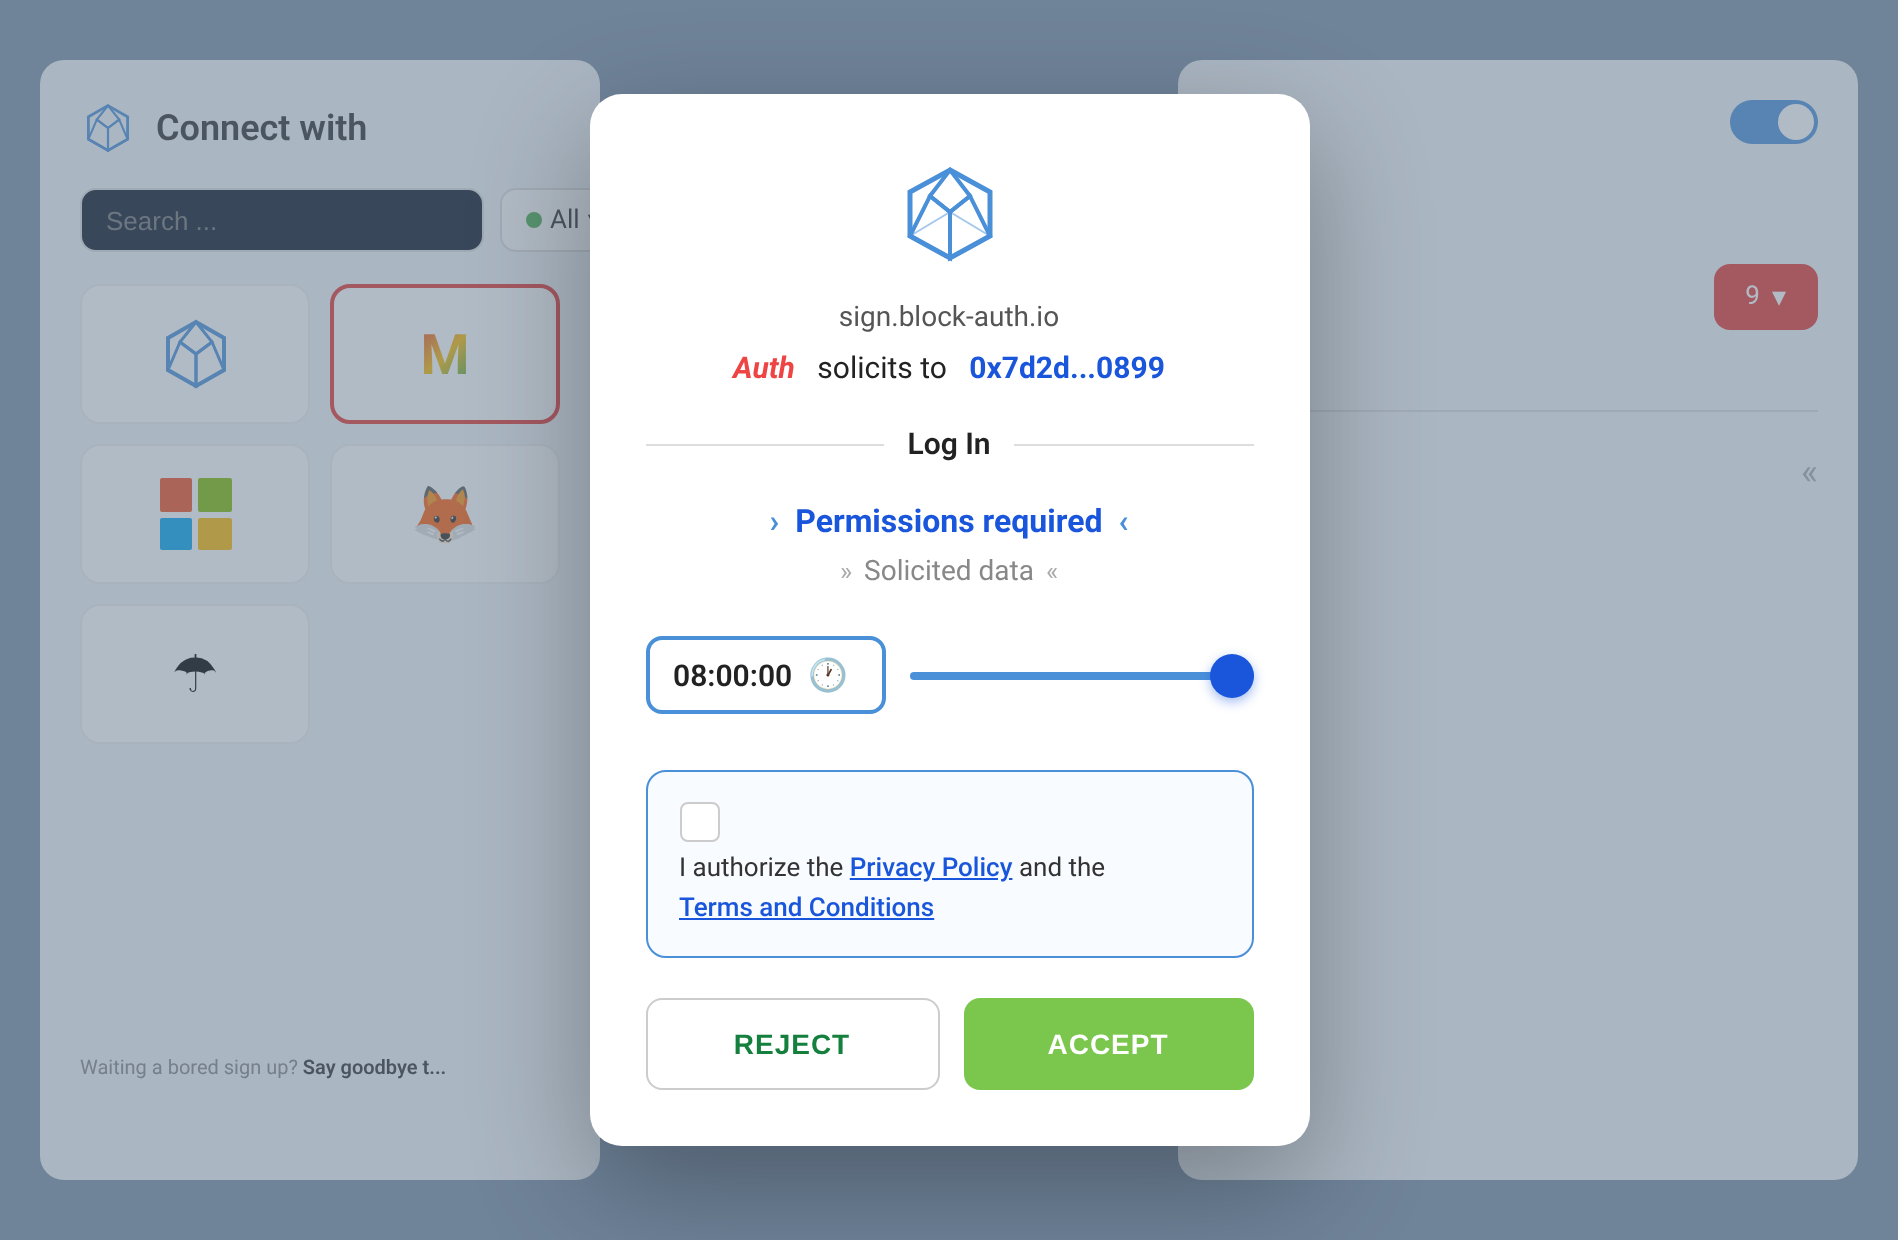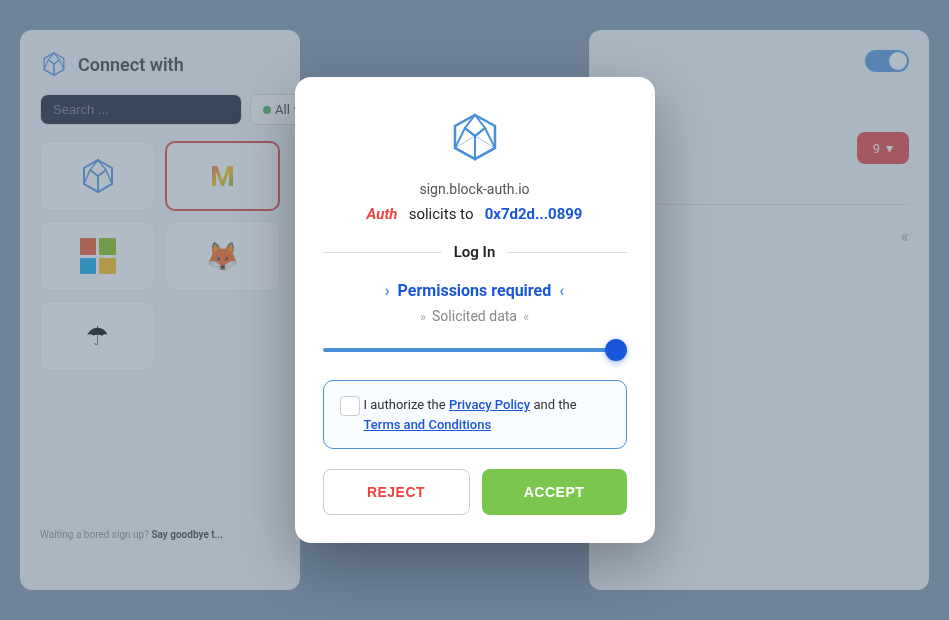--- a/index.html
+++ b/index.html
@@ -333,20 +333,21 @@
     
     .authorize-box {
       border: 1.5px solid #4a90d9;
       border-radius: 10px;
       padding: 14px 16px;
       display: flex;
       align-items: flex-start;
       gap: 4px;
       margin-bottom: 20px;
       background: #f8fbff;
+      flex-direction: column;
     }
 
     .auth-checkbox {
       width: 20px;
       height: 20px;
       border: 1.5px solid #ccc;
       border-radius: 4px;
       flex-shrink: 0;
       margin-top: 1px;
       background: white;
@@ -371,21 +372,21 @@
     }
 
     .btn-reject {
       flex: 1;
       padding: 14px;
       border: 1.5px solid #ccc;
       border-radius: 8px;
       background: white;
       font-size: 14px;
       font-weight: 700;
-      color: #ef4444;
+      color: #15803d;
       letter-spacing: 0.5px;
       cursor: pointer;
     }
 
     .btn-accept {
       flex: 1;
       padding: 14px;
       border: none;
       border-radius: 8px;
       background: #7bc74d;
@@ -547,20 +548,24 @@
       <span class="perm-chevron">‹</span>
     </div>
 
     <div class="modal-solicited">
       <span class="solicited-chevrons">»</span>
       <span>Solicited data</span>
       <span class="solicited-chevrons">«</span>
     </div>
 
     <div class="time-slider-row">
+      <div class="time-input-box">
+        <span class="time-value">08:00:00</span>
+        <span class="clock-icon">🕐</span>
+      </div>
       <div class="slider-track">
         <div class="slider-thumb"></div>
       </div>
     </div>
 
     <div class="authorize-box">
       <div class="auth-checkbox"></div>
       <div class="auth-text">
         <span>I authorize the </span><a href="#">Privacy Policy</a>
         <span> and the<br></span>

